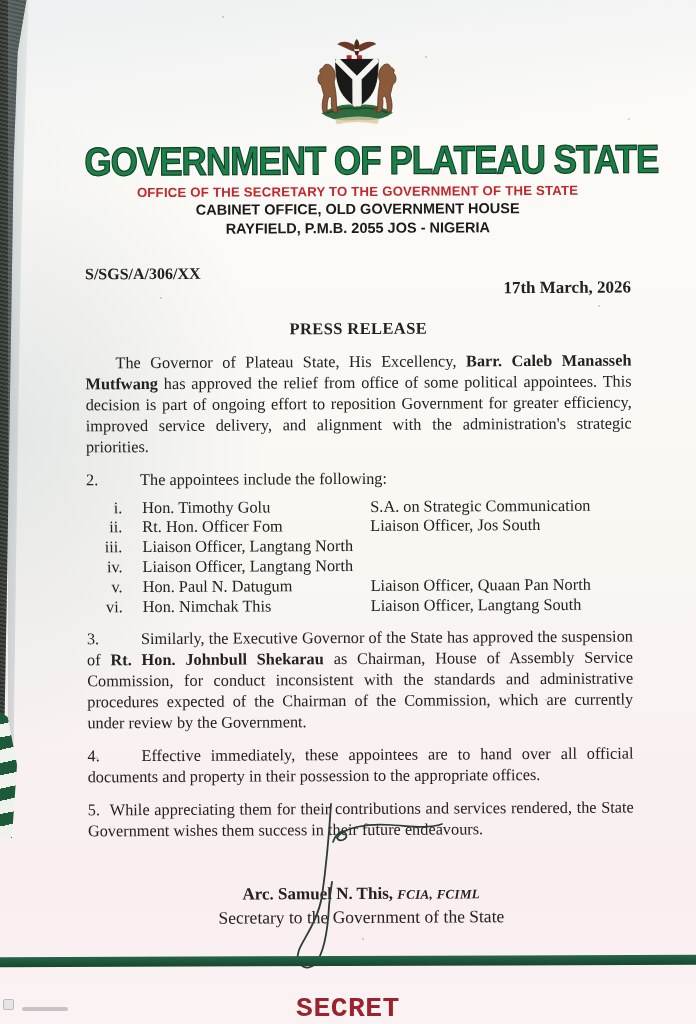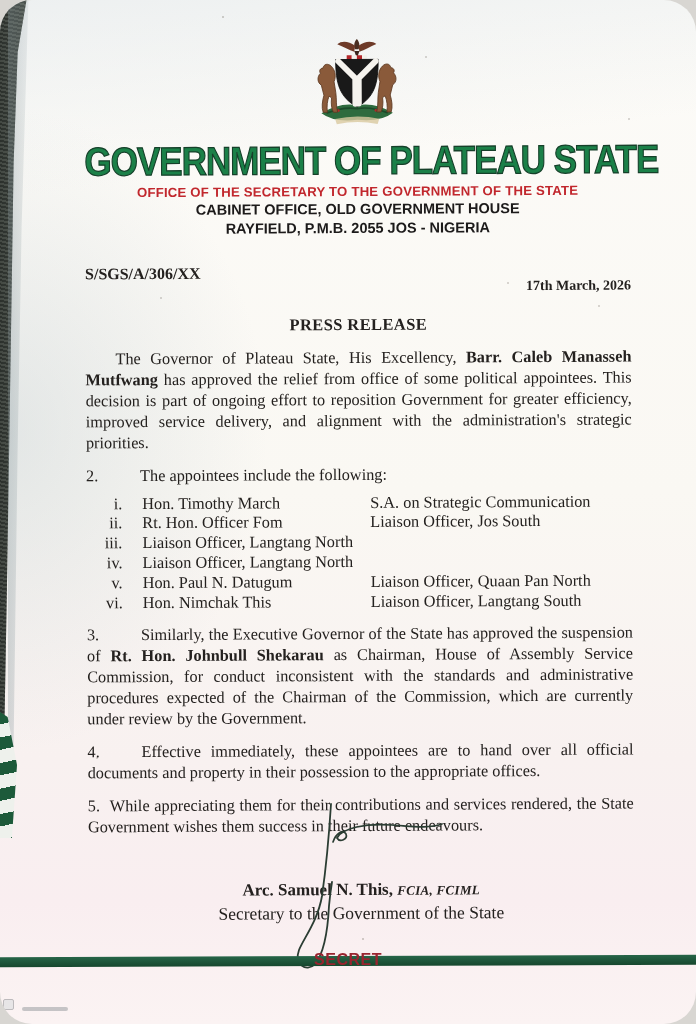--- a/index.html
+++ b/index.html
@@ -4,21 +4,20 @@
 <style>
   html,body{margin:0;padding:0;background:#d8d6d2;}
   .photo{
     position:relative;width:696px;height:1024px;overflow:hidden;
     background:
       radial-gradient(55% 45% at 0% 42%, rgba(188,200,206,.38), rgba(188,200,206,0) 70%),
       linear-gradient(173deg, rgba(222,229,233,.5) 0%, rgba(255,255,255,0) 18%),
       linear-gradient(180deg,#fcfbf8 0%,#faf8f3 48%,#f8f1f0 74%,#f9eef0 88%,#fbf3f3 100%);
     font-family:"Liberation Serif","DejaVu Serif",serif;
     color:#24211f;
-    border-radius:32px;
   }
   
   .left-edge{
     position:absolute;left:0;top:0;width:34px;height:745px;
     background:
       repeating-linear-gradient(13deg, rgba(20,24,20,.28) 0 2px, rgba(120,126,116,.22) 2px 4px),
       linear-gradient(90deg,#353a36 0%,#474d47 55%,#5a6058 100%);
     clip-path:polygon(0 0,78% 0,52% 7%,40% 22%,34% 40%,27% 60%,20% 80%,12% 100%,0 100%);
   }
   .left-edge-shade{
@@ -40,42 +39,42 @@
   .lh-title{
     margin-top:6px;
     font-size:35px;font-weight:900;letter-spacing:-1px;line-height:1.0;
     color:#1b8048;-webkit-text-stroke:1.1px #16402a;
     transform:scaleY(1.14);transform-origin:top center;white-space:nowrap;
   }
   .lh-office{margin-top:9px;font-size:13.2px;font-weight:700;color:#c1272d;letter-spacing:.2px;white-space:nowrap;}
   .lh-addr{font-size:14.5px;font-weight:700;color:#1c1a1a;line-height:1.18;margin-top:2px;}
   
   .refrow{display:flex;justify-content:space-between;margin-top:26px;font-weight:700;font-size:16px;}
-  .refrow .date{margin-top:15px;font-size:14px;}
+  .refrow .date{margin-top:15px;font-size:17px;}
   .press{ text-align:center;font-weight:700;font-size:16.5px;margin-top:20px;letter-spacing:.4px;}
   
   p.body{margin:12px 0 0 0;font-size:16.3px;line-height:21px;text-align:justify;}
   p.body.indent{text-indent:30px;}
   .pnum{display:inline-block;width:54px;}
   .pnum.tight{width:22px;}
   b{font-weight:700;}
   
   .applist{margin-top:8px;}
   .approw{display:grid;grid-template-columns:36px 20px 228px 1fr;font-size:16.3px;line-height:19.8px;}
   .approw .num{text-align:right;}
   
   .sigblock{margin-top:44px;text-align:center;position:relative;}
   .signame{font-size:17px;font-weight:700;}
   .sigcred{font-style:italic;font-weight:700;font-size:13px;letter-spacing:.3px;}
   .sigtitle{font-size:17.5px;margin-top:3px;}
   .sig-svg{position:absolute;left:262px;top:798px;pointer-events:none;}
   
   .footer-bar{position:absolute;left:0;right:0;top:956px;height:10px;background:linear-gradient(180deg,#266548,#16472e);transform:rotate(-.2deg);}
-  .secret{position:absolute;left:0;right:0;top:951px;text-align:center;
-    font-family:Liberation Sans, sans-serif;font-weight:700;font-size:16px;
+  .secret{position:absolute;left:0;right:0;top:993px;text-align:center;
+    font-family:Liberation Mono, monospace;font-weight:700;font-size:28px;
     color:#99242f;letter-spacing:.5px;}
   .watermark{position:absolute;left:3px;top:999px;opacity:.55;filter:blur(.6px);}
   .watermark .wm-ic{width:9px;height:9px;border:1px solid #8a8d90;border-radius:2px;background:#d7dadd;}
   .watermark .wm-tx{position:absolute;left:19px;top:8px;width:46px;height:4px;background:#9a9da0;border-radius:2px;}
   
   .speckles{position:absolute;left:0;top:0;width:2px;height:2px;border-radius:50%;background:rgba(95,85,75,.45);
     box-shadow:222px 16px 0 rgba(95,85,75,.35),425px 56px 0 rgba(95,85,75,.3),628px 118px 0 rgba(95,85,75,.3),
     160px 297px 0 rgba(95,85,75,.3),598px 305px 0 rgba(95,85,75,.3),96px 757px 0 rgba(95,85,75,.3),
     545px 699px 0 rgba(95,85,75,.3),362px 938px 0 rgba(95,85,75,.35),507px 282px 0 rgba(95,85,75,.3);}
 </style>
@@ -133,21 +132,21 @@
     <div class="press">PRESS RELEASE</div>
 
     <p class="body indent"><span>The Governor of Plateau State, His Excellency, </span><b>Barr. Caleb Manasseh Mutfwang</b><span> has approved the relief from office of some political appointees. This decision is part of ongoing effort to reposition Government for greater efficiency, improved service delivery, and alignment with the administration's strategic priorities.</span></p>
 
     <p class="body"><span class="pnum">2.</span><span>The appointees include the following:</span></p>
 
     <div class="applist">
       <div class="approw">
         <span class="num">i.</span>
           <span></span>
-        <span>Hon. Timothy March</span>
+        <span>Hon. Timothy Golu</span>
         <span>S.A. on Strategic Communication</span>
       </div>
       <div class="approw">
         <span class="num">ii.</span>
           <span></span>
         <span>Rt. Hon. Officer Fom</span>
         <span>Liaison Officer, Jos South</span>
       </div>
       <div class="approw">
         <span class="num">iii.</span>

